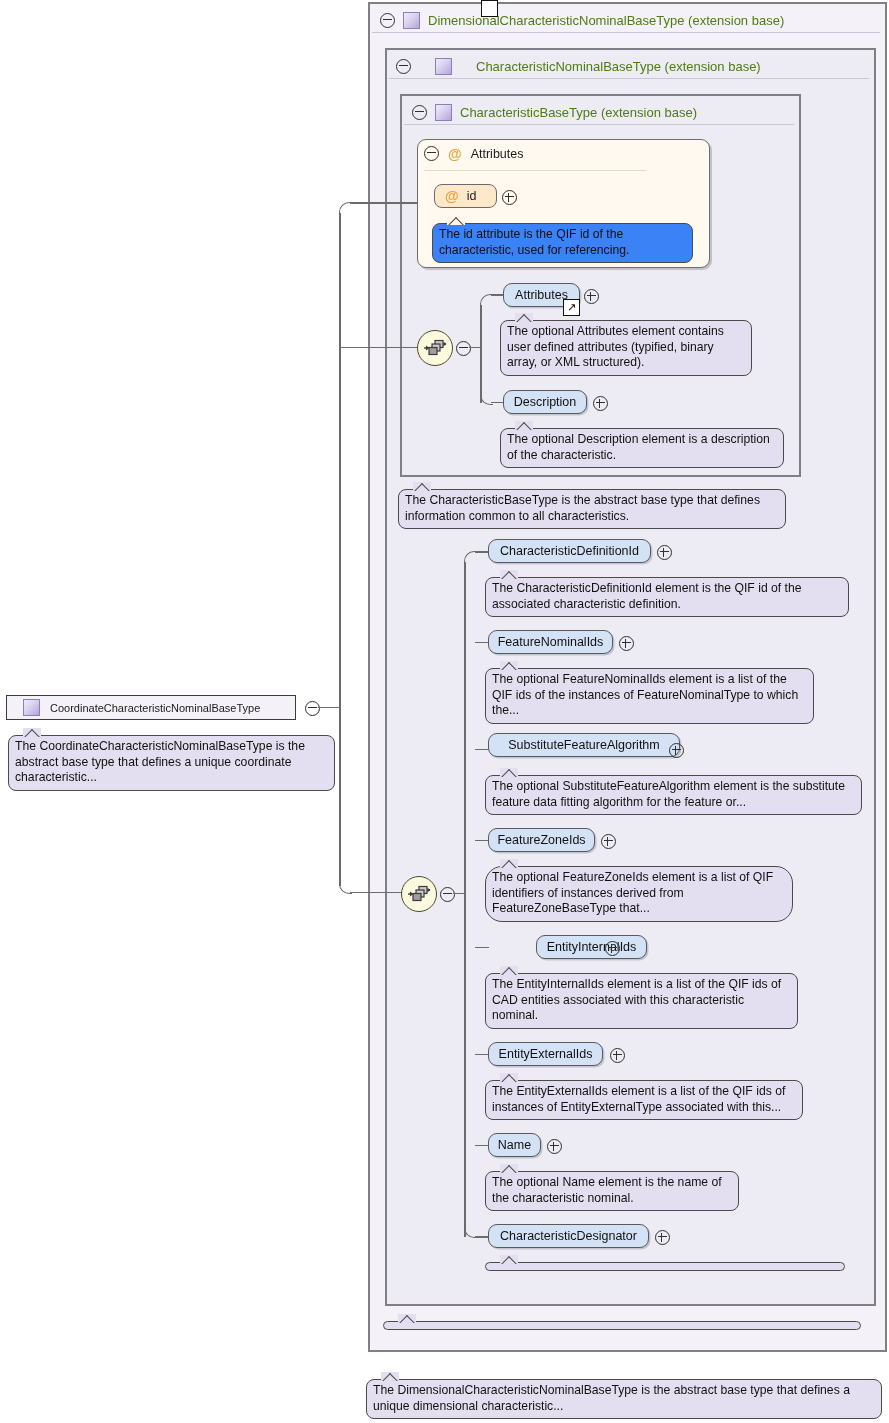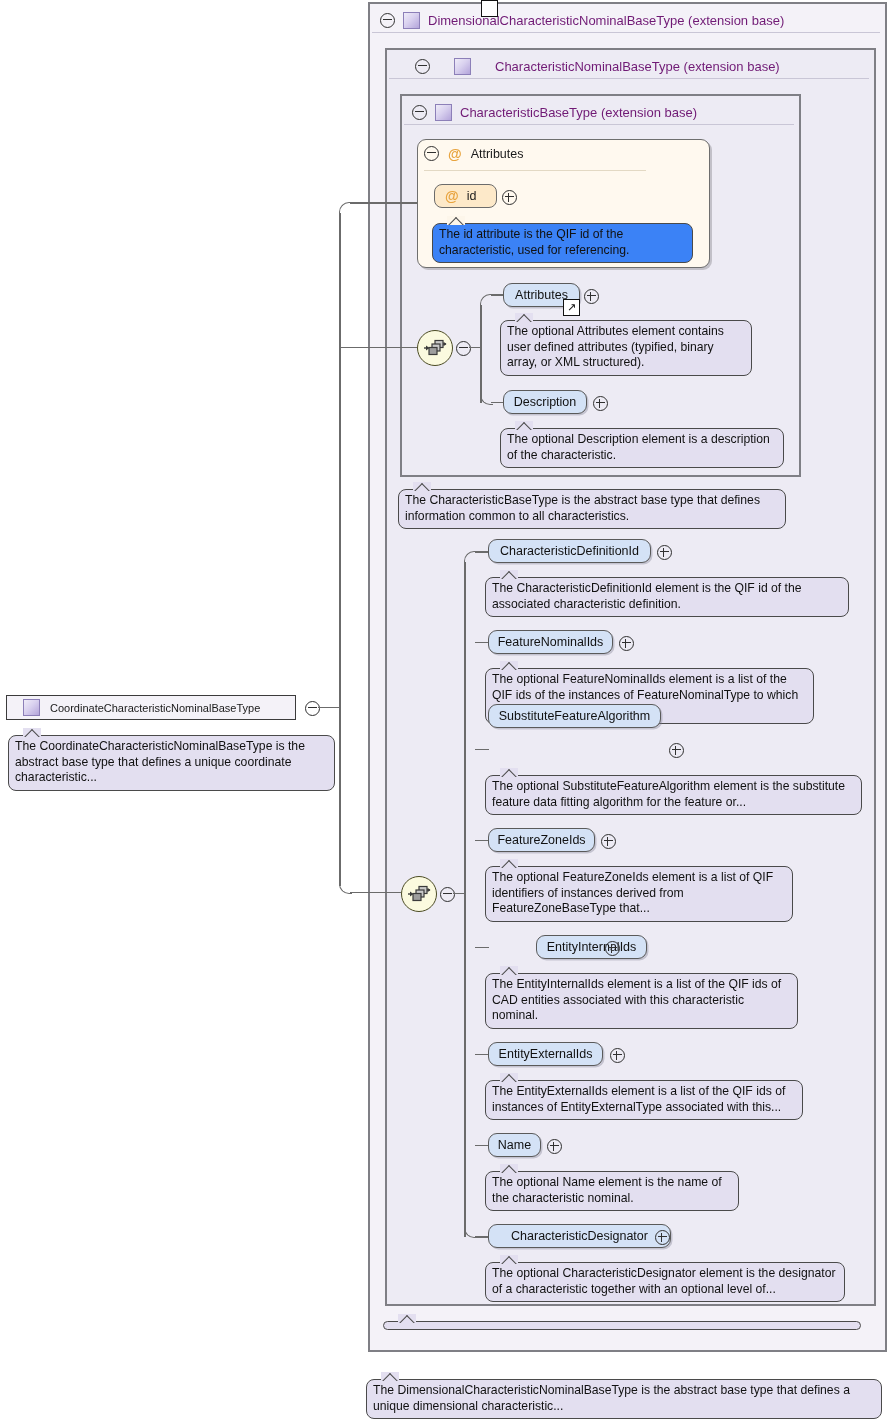--- a/index.html
+++ b/index.html
@@ -9,21 +9,21 @@
     font-size:12.5px;color:#1a1a1a;
   }
 
   
   .extbox{position:absolute;box-sizing:border-box;border:2px solid #7f7f85;background:#edebf4;}
   .extbox.lvl0{background:#f4f2f8;}
   .extbox.lvl1{background:#edebf4;}
   .extbox.lvl2{background:#edebf4;}
   .exthdr{position:absolute;left:0;top:0;display:flex;align-items:center;gap:8px;
           height:30px;padding-left:8px;white-space:nowrap;}
-  .exthdr .lbl{font-size:13px;color:#701a75;}
+  .exthdr .lbl{font-size:13px;color:#4d7c0f;}
   .exthdr-rule{position:absolute;height:1px;background:#c9c6d6;}
 
   
   .tgl{display:inline-block;width:13px;height:13px;border:1.4px solid #303030;border-radius:50%;
        position:relative;background:transparent;flex:0 0 auto;}
   .tgl:before{content:"";position:absolute;left:2px;right:2px;top:5px;height:1.4px;background:#303030;}
   .tgl.plus:after{content:"";position:absolute;top:2px;bottom:2px;left:5px;width:1.4px;background:#303030;}
 
   
   .swatch{width:15px;height:15px;border:1px solid #8c7fb8;flex:0 0 auto;
@@ -83,21 +83,21 @@
 </div>
 <div class="exthdr" style="left:372px;top:5px;">
   <span class="tgl"></span>
   <span class="swatch"></span>
   <span class="lbl">DimensionalCharacteristicNominalBaseType (extension base)</span>
 </div>
 <div class="exthdr-rule" style="left:372px;top:32px;width:508px;"></div>
 
 <div class="extbox lvl1" style="left:385px;top:48px;width:491px;height:1258px;">
 </div>
-<div class="exthdr" style="left:407px;top:51px;gap:24px;">
+<div class="exthdr" style="left:388px;top:51px;gap:24px;">
   <span class="tgl"></span>
   <span class="swatch"></span>
   <span class="lbl">CharacteristicNominalBaseType (extension base)</span>
 </div>
 <div class="exthdr-rule" style="left:389px;top:78px;width:480px;"></div>
 
 <div class="extbox lvl2" style="left:400px;top:94px;width:401px;height:383px;">
 </div>
 <div class="exthdr" style="left:404px;top:97px;">
   <span class="tgl"></span>
@@ -209,34 +209,34 @@
 
 <div class="elem" style="left:488px;top:630px;width:125px;">
   <span>FeatureNominalIds</span>
 </div>
 <span class="tgl plus" style="position:absolute;left:619px;top:636px;"></span>
 <div class="doc" style="left:485px;top:668px;width:329px;">
   <span class="tail" style="background: rgb(227, 223, 240);"></span>
   <span>The optional FeatureNominalIds element is a list of the QIF ids of the instances of FeatureNominalType to which the...</span>
 </div>
 
-<div class="elem" style="left:488px;top:704px;width:173px;">
+<div class="elem" style="left:488px;top:733px;width:192px;">
   <span>SubstituteFeatureAlgorithm</span>
 </div>
 <span class="tgl plus" style="position:absolute;left:669px;top:743px;"></span>
 <div class="doc" style="left:485px;top:775px;width:377px;">
   <span class="tail" style="background: rgb(227, 223, 240);"></span>
   <span>The optional SubstituteFeatureAlgorithm element is the substitute feature data fitting algorithm for the feature or...</span>
 </div>
 
 <div class="elem" style="left:488px;top:828px;width:107px;">
   <span>FeatureZoneIds</span>
 </div>
 <span class="tgl plus" style="position:absolute;left:601px;top:834px;"></span>
-<div class="doc" style="left:485px;top:866px;width:308px;">
+<div class="doc" style="left:485px;top:866px;width:308px;border-radius:17px;">
   <span class="tail" style="background: rgb(227, 223, 240);"></span>
   <span>The optional FeatureZoneIds element is a list of QIF identifiers of instances derived from FeatureZoneBaseType that...</span>
 </div>
 
 <div class="elem" style="left:488px;top:935px;width:111px;margin-left:48px;">
   <span>EntityInternalIds</span>
 </div>
 <span class="tgl plus" style="position:absolute;left:605px;top:941px;"></span>
 <div class="doc" style="left:485px;top:973px;width:313px;">
   <span class="tail" style="background: rgb(227, 223, 240);"></span>
@@ -254,27 +254,26 @@
 
 <div class="elem" style="left:488px;top:1133px;width:53px;">
   <span>Name</span>
 </div>
 <span class="tgl plus" style="position:absolute;left:547px;top:1139px;"></span>
 <div class="doc" style="left:485px;top:1171px;width:254px;">
   <span class="tail" style="background: rgb(227, 223, 240);"></span>
   <span>The optional Name element is the name of the characteristic nominal.</span>
 </div>
 
-<div class="elem" style="left:488px;top:1224px;width:183px;">
+<div class="elem" style="left:488px;top:1224px;width:161px;">
   <span>CharacteristicDesignator</span>
 </div>
 <span class="tgl plus" style="position:absolute;left:655px;top:1230px;"></span>
 <div class="doc" style="left:485px;top:1262px;width:360px;">
   <span class="tail" style="background: rgb(227, 223, 240);"></span>
-  <span>The optional CharacteristicDesignator element is the designator of a characteristic together with an optional level of...</span>
 </div>
 
 <div class="doc" style="left:383px;top:1321px;width:478px;">
   <span class="tail" style="background: rgb(227, 223, 240);"></span>
 </div>
 
 <div class="doc" style="left:366px;top:1379px;width:516px;">
   <span class="tail" style="background: rgb(227, 223, 240);"></span>
   <span>The DimensionalCharacteristicNominalBaseType is the abstract base type that defines a unique dimensional characteristic...</span>
 </div>

